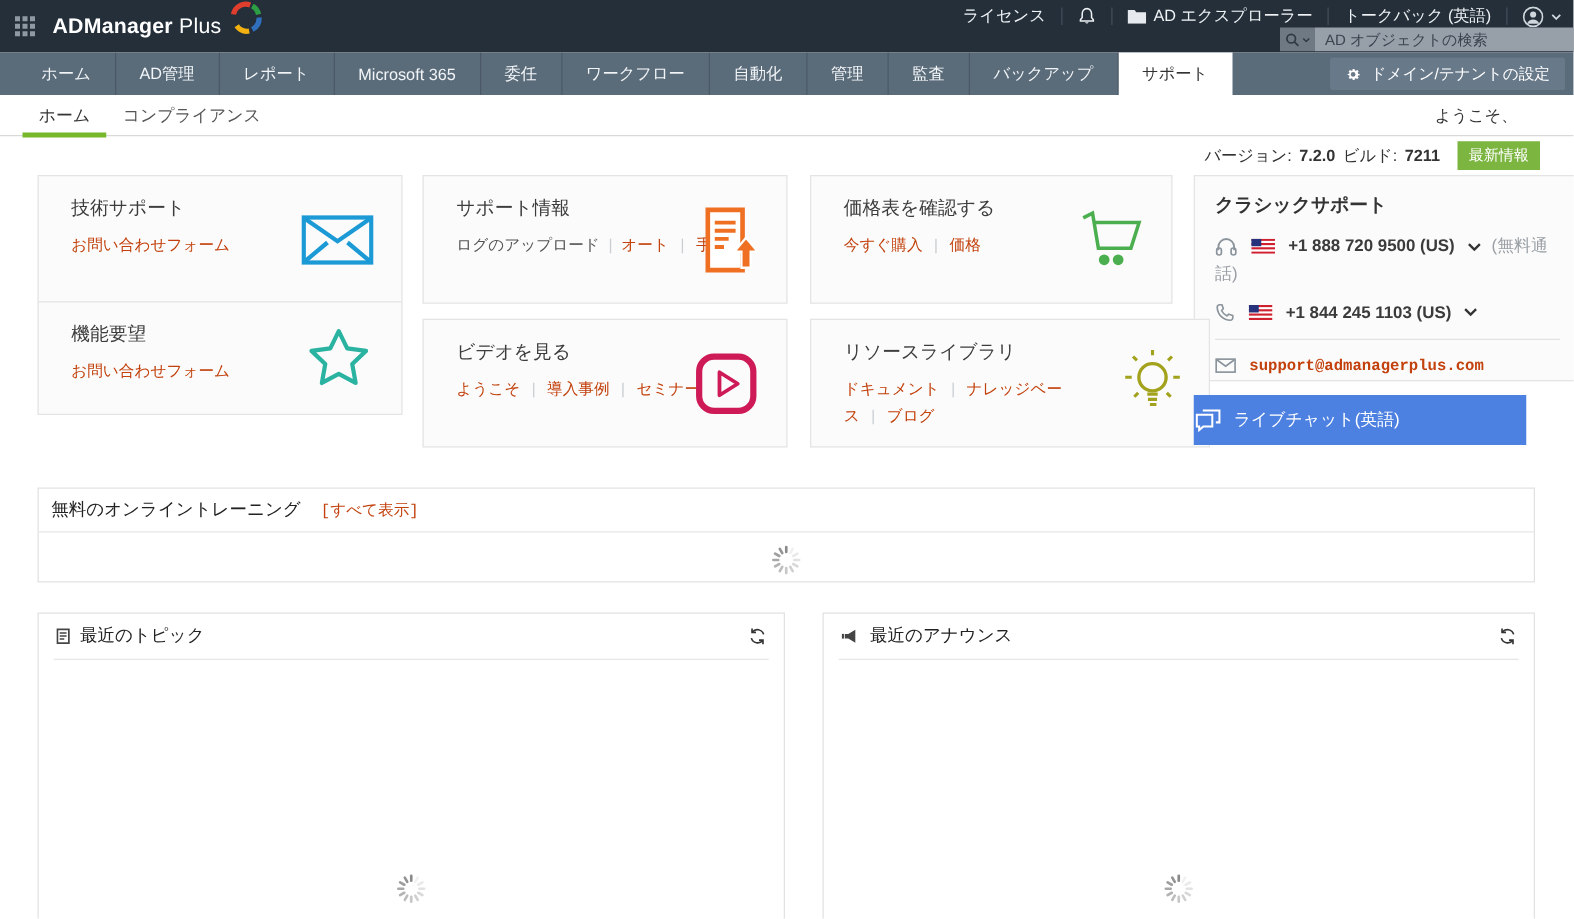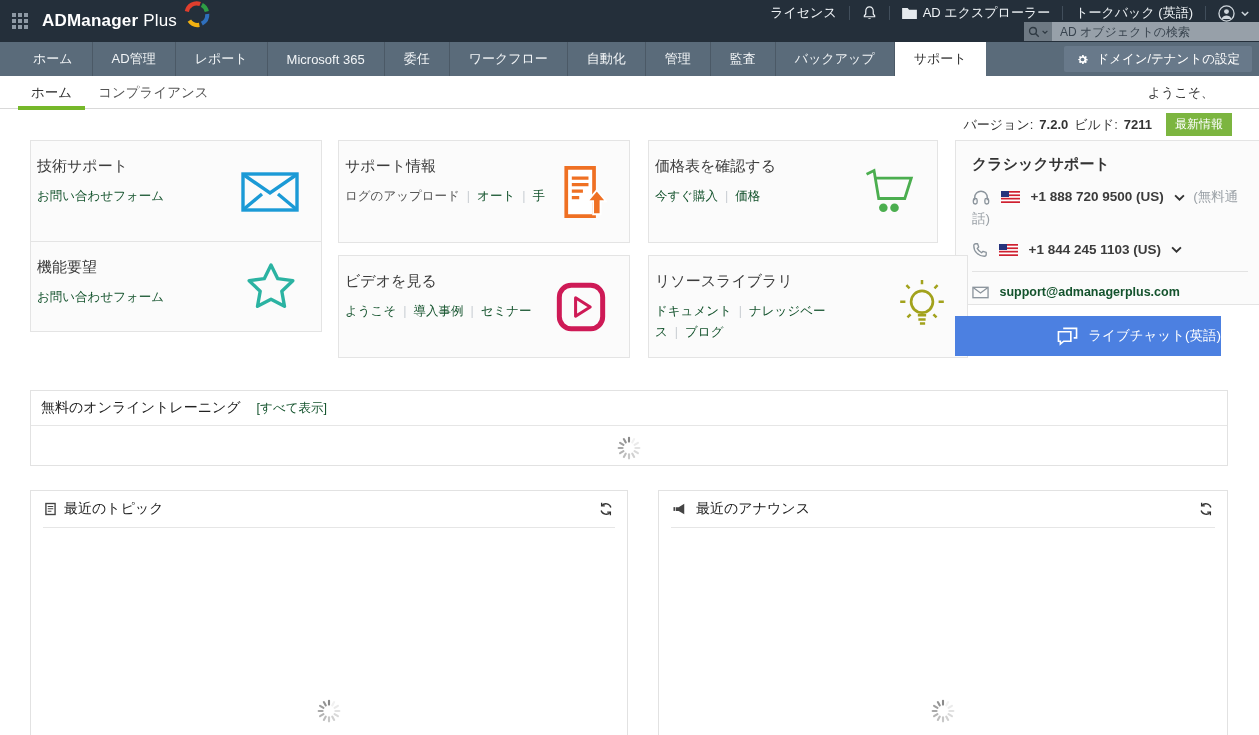--- a/index.html
+++ b/index.html
@@ -34,38 +34,38 @@
   .subtab.active { color:#333; }
   .subtab.active::after { content:""; position:absolute; left:0; bottom:-1px; width:100%; height:4px; background:#76b82a; }
   .welcome { position:absolute; right:45px; top:0; height:33px; display:flex; align-items:center; font-size:13px; color:#333; }
 
   
   .version-row { position:absolute; right:27px; top:113px; display:flex; align-items:center; gap:6px; font-size:13px; color:#333; }
   .version-row .num { font-weight:700; }
   .badge { background:#7cb540; color:#fff; font-size:12px; padding:3px 9px; margin-left:8px; cursor:pointer; }
 
   
-  .card { position:absolute; background:#fbfbfb; border:1px solid #e4e4e4; padding:16px 6px; }
+  .card { position:absolute; background:#fbfbfb; border:1px solid #e4e4e4; padding:16px 26px; }
   .card-title { font-size:15px; color:#3c3c3c; margin-bottom:10px; }
   .card-links { font-size:12.5px; color:#555; max-width:190px; line-height:1.7; }
-  .card-links a, a.lnk { color:#14532d; text-decoration:none; cursor:pointer; }
+  .card-links a, a.lnk { color:#c2410c; text-decoration:none; cursor:pointer;font-family:Liberation Mono, monospace; }
   .sep-after::after { content:"|"; color:#c9ced3; margin:0 7px; }
   .card-icon { position:absolute; right:22px; top:50%; transform:translateY(-50%); }
   .hl-box { display:inline-block; border:3px solid #14b8a6; padding:1px 6px; margin-left:-6px;margin-top:48px; }
 
   
   .classic { position:absolute; left:955px; top:140px; width:310px; height:165px; background:#fbfbfb; border:1px solid #e4e4e4; padding:14px 16px; }
   .classic-title { font-size:15px; font-weight:700; color:#333; margin-bottom:12px; }
   .phone-row { font-size:13.5px; color:#3b3b3b; line-height:1.65; margin-bottom:8px; font-weight:700; }
   .phone-row .note { color:#9aa0a6; font-weight:400; margin-left:5px; }
   .phone-row svg, .mail-row svg { vertical-align:middle; }
   .inl { display:inline-block; vertical-align:middle; margin-right:7px; }
   .classic-div { border-top:1px solid #e3e3e3; margin:10px 0 13px; }
   .mail-row { font-size:12.5px; font-weight:700; }
-  .chat-btn { position:absolute; left:955px; top:316px; width:266px; height:40px; background:#4c80e1; color:#fff; font-size:13.5px; display:flex; align-items:center; justify-content:flex-end; gap:9px; cursor:pointer; border:none; }
+  .chat-btn { position:absolute; left:955px; top:316px; width:266px; height:40px; background:#4c80e1; color:#fff; font-size:13.5px; display:flex; align-items:center; justify-content:flex-start; gap:9px; cursor:pointer; border:none; }
 
   
   .training { position:absolute; left:30px; top:390px; width:1198px; height:76px; border:1px solid #e2e2e2; background:#fff; }
   .training-head { display:flex; align-items:center; padding:8px 10px; border-bottom:1px solid #e6e6e6; }
   .training-title { font-size:14px; color:#222; }
   .view-all { font-size:12.5px; margin-left:16px; }
   .training-body { height:43px; display:flex; align-items:center; justify-content:center; }
 
   
   .panel { position:absolute; top:490px; border:1px solid #e2e2e2; background:#fff; height:270px; }

